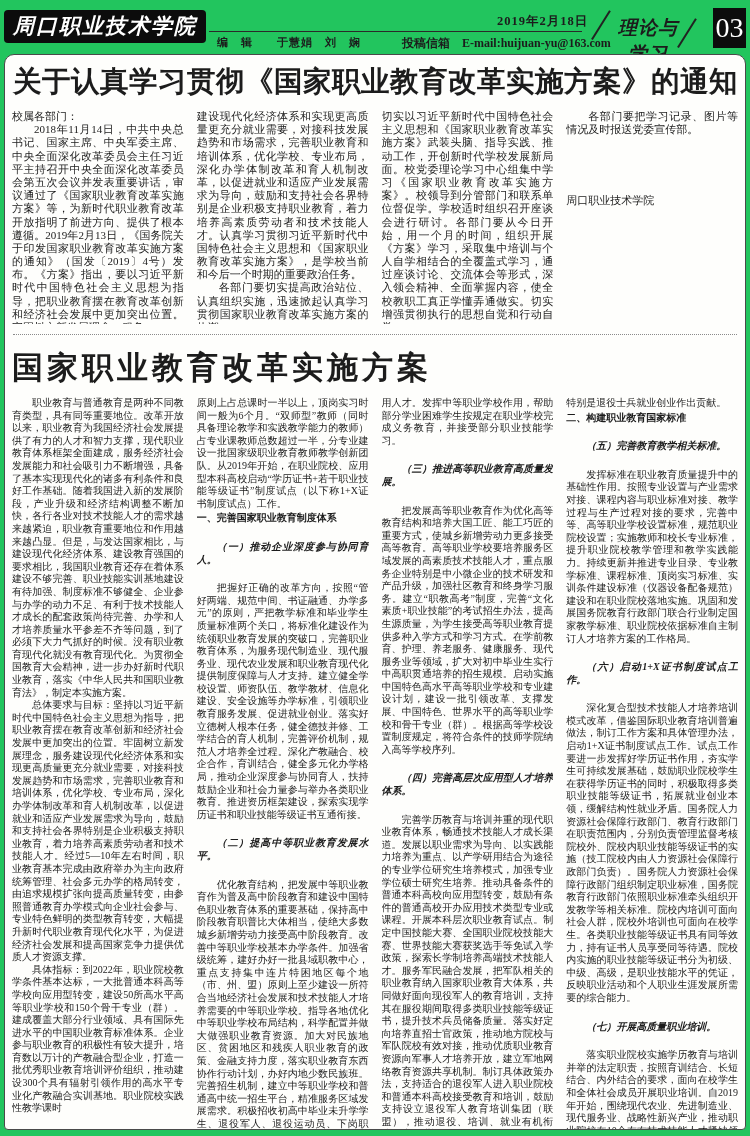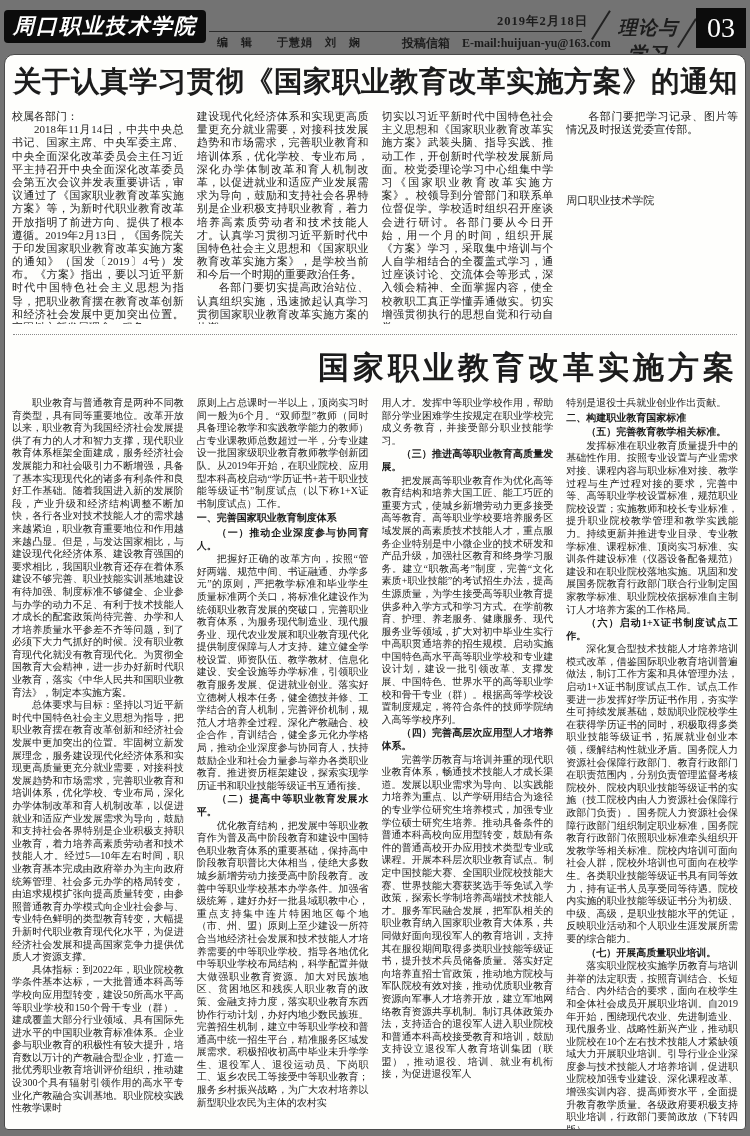--- a/index.html
+++ b/index.html
@@ -1,19 +1,19 @@
 <!DOCTYPE html>
 <html><head>
 <meta charset="utf-8">
 <style>
   * { margin:0; padding:0; box-sizing:border-box; }
   html,body { background:#e8e8e4; }
   .page {
     width:750px; height:1136px; margin:0 auto; position:relative;
-    background:#737373; color:#1c1c1c; overflow:hidden;
+    background:#22c55e; color:#1c1c1c; overflow:hidden;
     font-family:"Liberation Serif","DejaVu Serif",serif;
   }
   
   .masthead { position:absolute; left:0; top:0; width:750px; height:54px; }
   .brand-box {
     position:absolute; left:4px; top:10px; width:202px; height:33px;
     background:#0c0c0c; color:#fff; border-radius:4px;
     font-size:21px; font-weight:bold; font-style:italic;
     text-align:center; line-height:33px; letter-spacing:2px;
     font-family:"Liberation Serif","DejaVu Serif",serif;
@@ -23,21 +23,21 @@
   .mailbox-row { position:absolute; left:402px; top:35px; font-size:12px; font-weight:bold; }
   .mast-date { position:absolute; left:497px; top:13px; font-size:12.5px; font-weight:bold; letter-spacing:1px; }
   .slash { position:absolute; width:1.5px; height:34px; background:#222; transform:rotate(32deg); }
   .slash-a { left:600px; top:8px; }
   .slash-b { left:686px; top:16px; }
   .section-name {
     position:absolute; left:612px; top:15px; width:72px; text-align:center;
     font-size:19px; font-weight:bold; font-style:italic; letter-spacing:1px;
   }
   .pagenum-box {
-    position:absolute; right:4px; top:8px; width:50px; height:40px;
+    position:absolute; right:4px; top:8px; width:33px; height:40px;
     background:#0c0c0c; color:#fff; text-align:center; line-height:40px;
     font-size:28px; font-family:"Liberation Serif","DejaVu Serif",serif;
   }
   
   .frame {
     position:absolute; left:4px; top:54px; width:742px; height:1076px;
     border:1.5px solid #4a4a4a; border-radius:10px 10px 4px 4px;
     padding:4px 7px 0; background:#fefefc; overflow:hidden;
   }
   .notice-headline {
@@ -48,31 +48,31 @@
   .cols { display:flex; gap:13px; text-align:justify; }
   .cols .col { flex:1 1 0; overflow:hidden; }
   .notice-cols { height:214px; margin-top:9px; font-size:11px; line-height:1.2; }
   .notice-cols p, .plan-cols p { text-align:justify; }
   p.para { text-indent:2em; }
   p.cont { text-indent:0; }
   .sign { text-align:right; padding-right:14px; }
   .sign-block { margin-top:58px; }
   .dotted-sep { border-top:1.5px dotted #8a8a8a; margin:10px 1px 0; height:0; }
   .plan-title {
-    margin:12px 0 8px; text-align:right; font-weight:bold; font-size:31px;
+    margin:12px 0 8px; text-align:left; font-weight:bold; font-size:31px;
     letter-spacing:4px; white-space:nowrap;
     font-family:Liberation Serif, serif;
   }
   .plan-cols { height:748px; font-size:10px; line-height:1.26; }
   .sec-head {
     text-align:center; font-weight:bold;
     font-family:"Liberation Sans","DejaVu Sans",sans-serif;
     margin:2px 0;
   }
-  .sub-head { font-weight:bold; text-indent:2em; margin:1px 0; }
+  .sub-head { font-weight:bold; font-style:italic; text-indent:2em; margin:16px 0; }
 </style>
 </head>
 <body>
 
 <div class="page">
 
   <div class="masthead">
     <div class="brand-box">周口职业技术学院</div>
     <div class="mast-rule"></div>
     <div class="editor-row">编　辑　　于慧娟　刘　娴</div>

